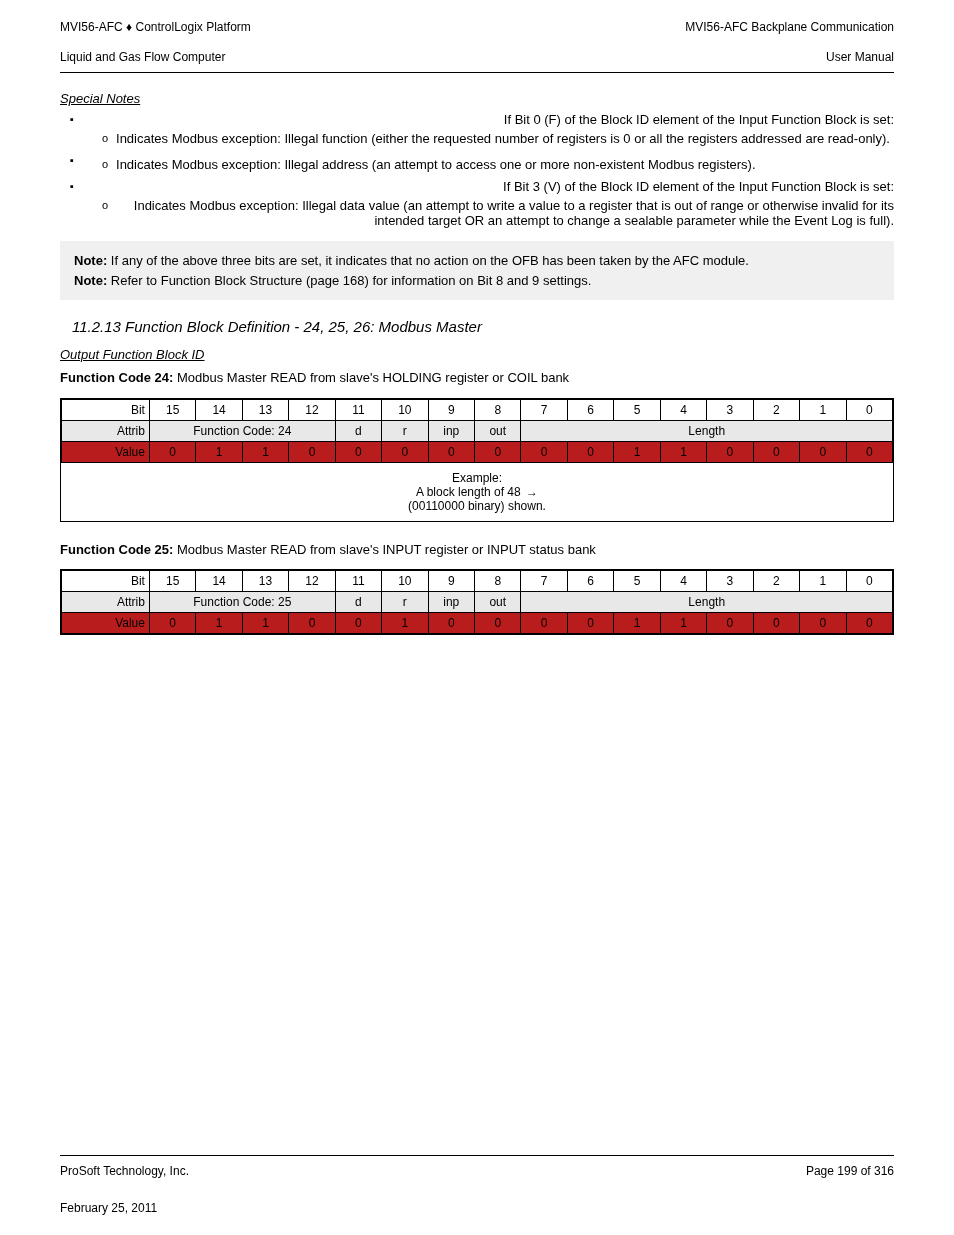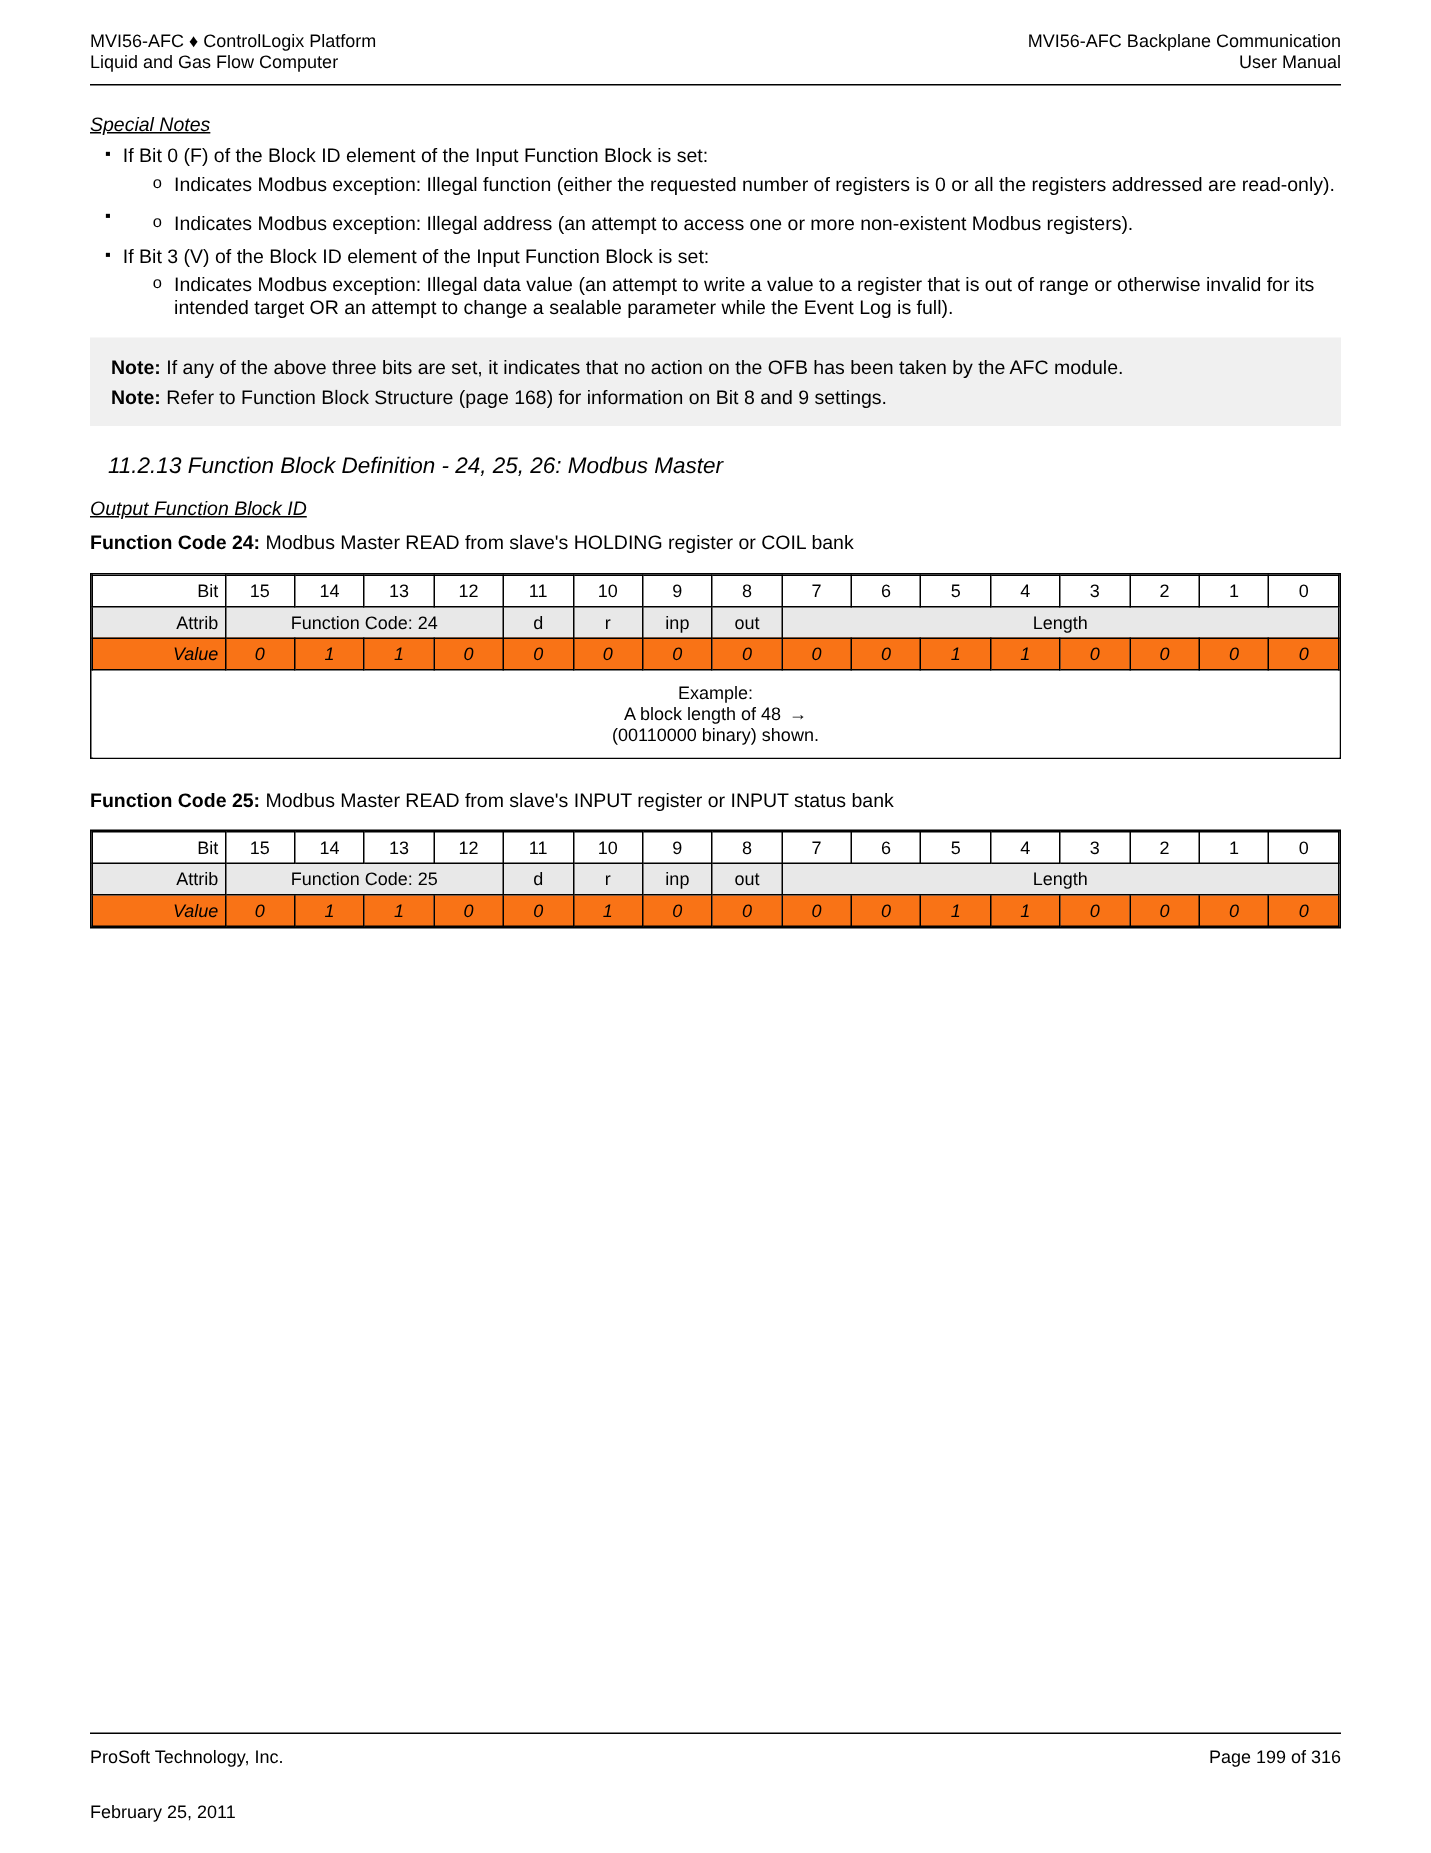--- a/index.html
+++ b/index.html
@@ -22,40 +22,42 @@
       display: flex;
       justify-content: space-between;
       padding-bottom: 8px;
       border-bottom: 1px solid #000;
       margin-bottom: 18px;
       font-size: 12px;
     }
     .header-left, .header-right {
       display: flex;
       flex-direction: column;
+      gap: 16px;
     }
     .header-right {
       text-align: right;
     }
     .special-notes-title {
       font-style: italic;
       text-decoration: underline;
       margin-bottom: 6px;
       font-size: 13px;
     }
     .bullet-list {
       list-style: none;
       padding: 0;
       margin: 0 0 10px 0;
     }
     .bullet-list > li {
       display: flex;
       align-items: flex-start;
       margin-bottom: 4px;
       padding-left: 10px;
+      text-align: right;
     }
     .bullet-list > li::before {
       content: '▪';
       margin-right: 8px;
       flex-shrink: 0;
       font-size: 11px;
       margin-top: 1px;
     }
     .bullet-text {
       flex: 1;
@@ -124,22 +126,21 @@
     .bit-table .row-label {
       text-align: right;
       padding-left: 22px;
       font-weight: normal;
       background: #fff;
     }
     .bit-table .attrib-row td {
       background: #e8e8e8;
     }
     .bit-table .value-row td {
-      background: #f97316;
-      font-style: italic;
+      background: #b91c1c;
     }
     .table-wrapper {
       border: 1px solid #000;
       margin-bottom: 18px;
     }
     .example-row {
       background: #fff;
     }
     .footer {
       display: flex;

